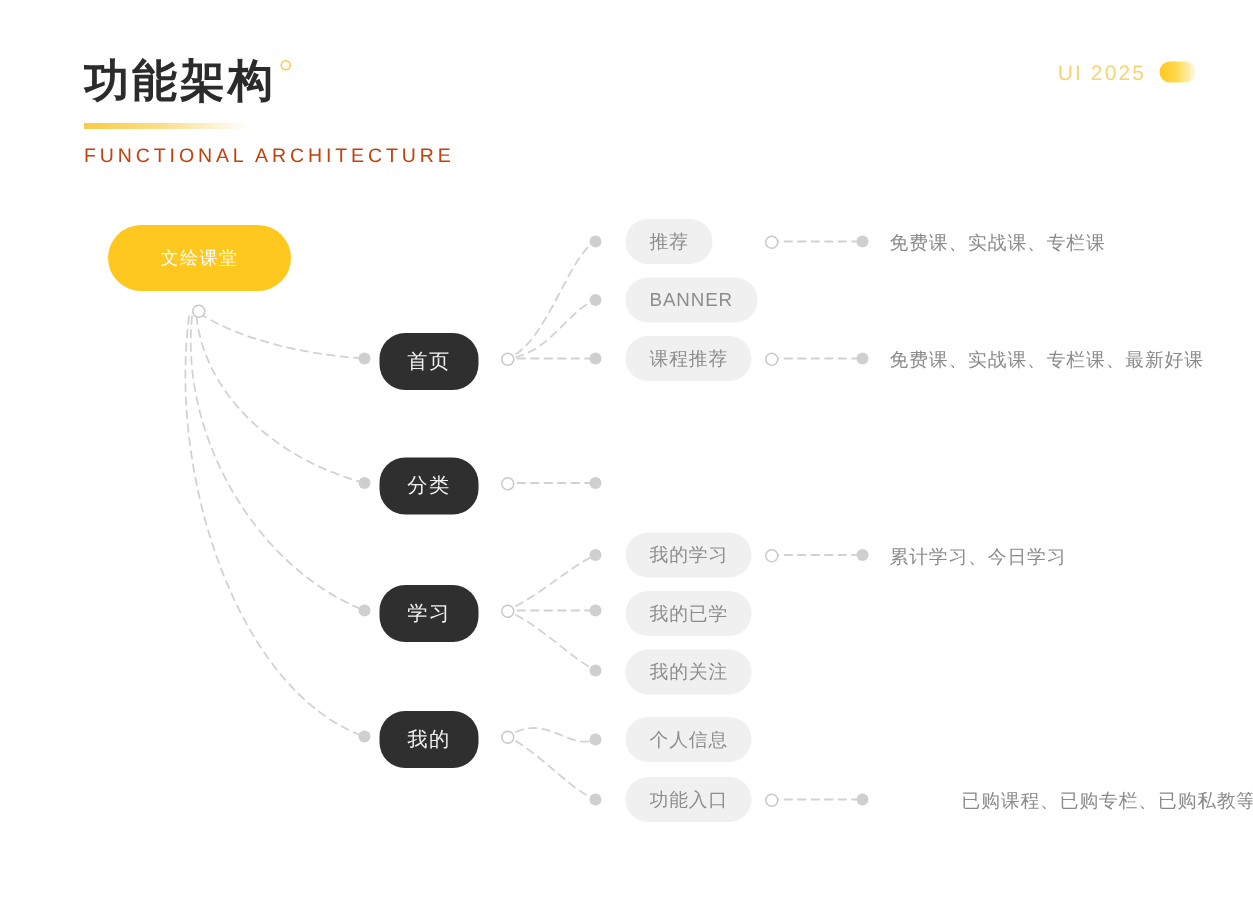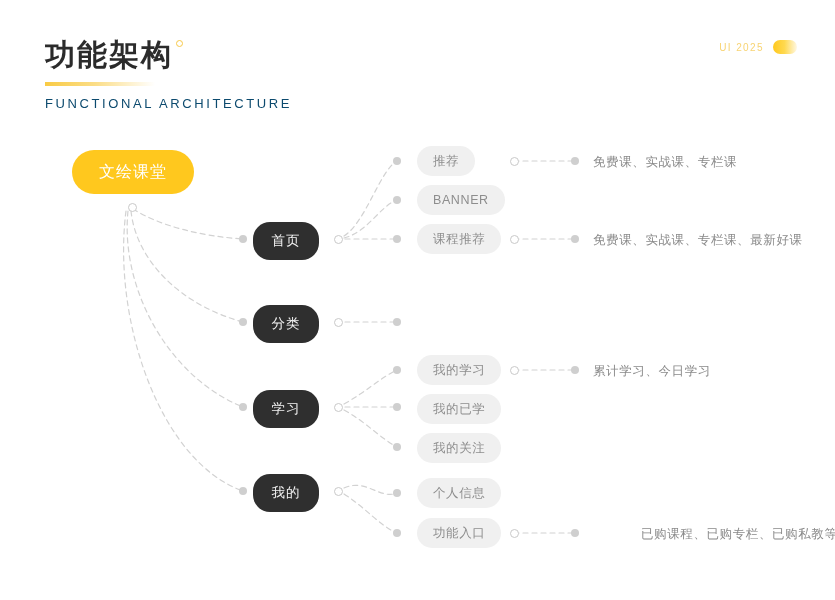--- a/index.html
+++ b/index.html
@@ -6,64 +6,64 @@
   body{
     width:835px;height:600px;
     background:#ffffff;
     font-family:"Liberation Sans","DejaVu Sans",sans-serif;
     overflow:hidden;
     position:relative;
   }
   #stage{position:relative;width:835px;height:600px;}
 
   
-  .header{position:absolute;left:45px;top:36px;}
+  .header{position:absolute;left:56px;top:36px;}
   .title-row{display:flex;align-items:flex-start;}
   .title-cn{
     font-size:30px;font-weight:700;color:#2b2b2b;
     letter-spacing:2px;line-height:38px;
   }
   .title-dot{
     width:7px;height:7px;border-radius:50%;
     border:1.5px solid #F7C948;
     margin-left:3px;margin-top:4px;
     box-sizing:border-box;
   }
   .title-rule{
     width:110px;height:4px;margin-top:8px;
     background:linear-gradient(90deg,#F9CB45 0%,#FBDD86 45%,rgba(252,230,170,0) 100%);
   }
   .title-en{
     margin-top:10px;
-    font-size:13px;color:#0c4a6e;
+    font-size:13px;color:#c2410c;
     letter-spacing:2.6px;
   }
 
   
   .badge{position:absolute;right:38px;top:40px;display:flex;align-items:center;}
   .badge-text{
-    font-size:10px;color:#F6CC5B;letter-spacing:1.4px;
+    font-size:14px;color:#F6CC5B;letter-spacing:1.4px;
     margin-right:9px;opacity:.85;
   }
   .badge-pill{
     width:24px;height:14px;border-radius:7px;
     background:linear-gradient(90deg,#FFC81E 0%,#FFD94F 48%,rgba(255,226,146,.25) 100%);
   }
 
   
   .node{
     position:absolute;
     display:flex;align-items:center;justify-content:center;
     box-sizing:border-box;
     white-space:nowrap;
   }
   .node-root{
     width:122px;height:44px;border-radius:22px;
     background:#FFC81E;
-    color:#ffffff;font-size:16px;letter-spacing:1px;
+    color:#ffffff;font-size:12px;letter-spacing:1px;
   }
   .node-l2{
     width:66px;height:38px;border-radius:17px;
     background:#2F2F2F;
     color:#f2f2f2;font-size:13.5px;letter-spacing:1px;
   }
   .node-l3{
     height:30px;border-radius:15px;padding:0 16px;
     background:#F0F0F0;
     color:#8d8d8d;font-size:12.5px;letter-spacing:.6px;

